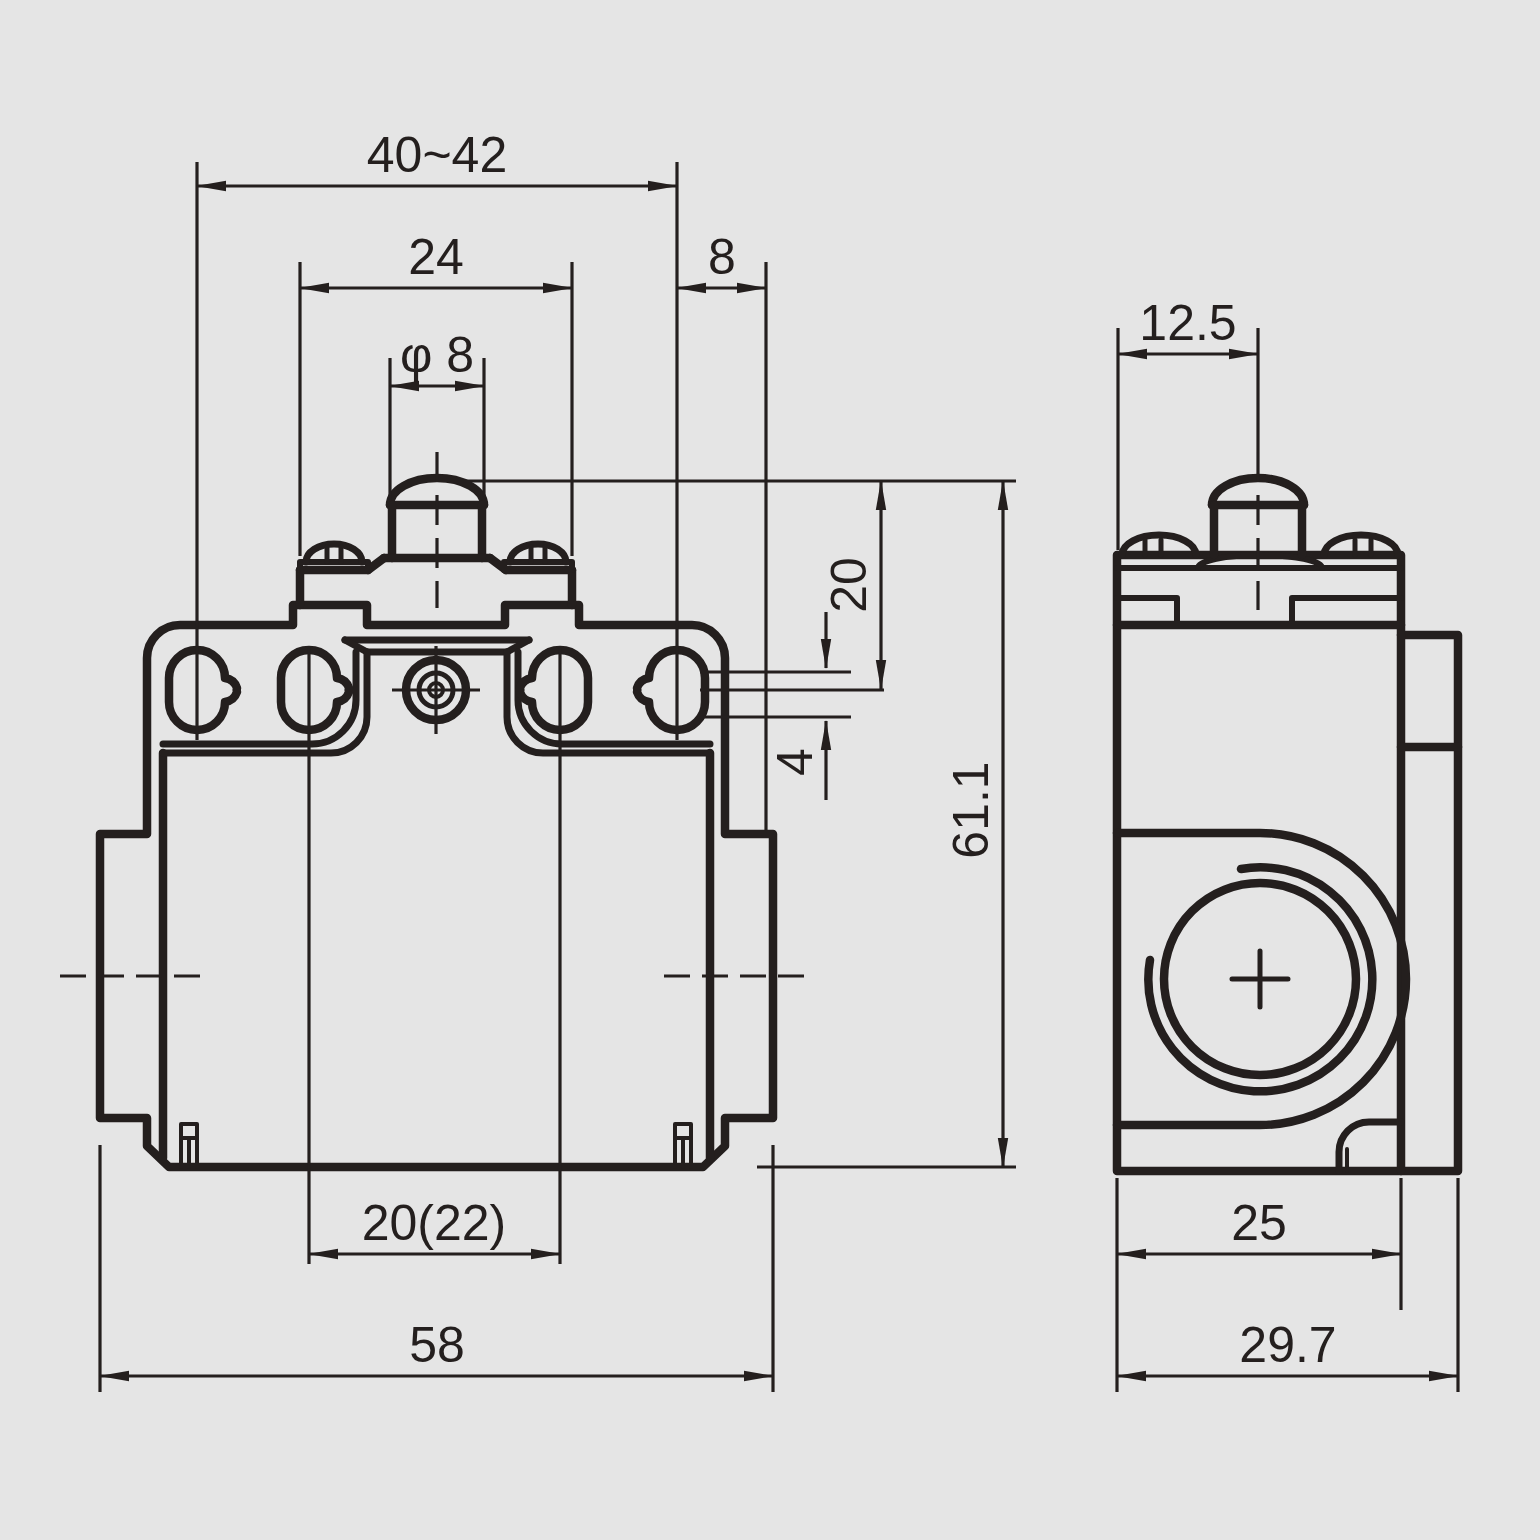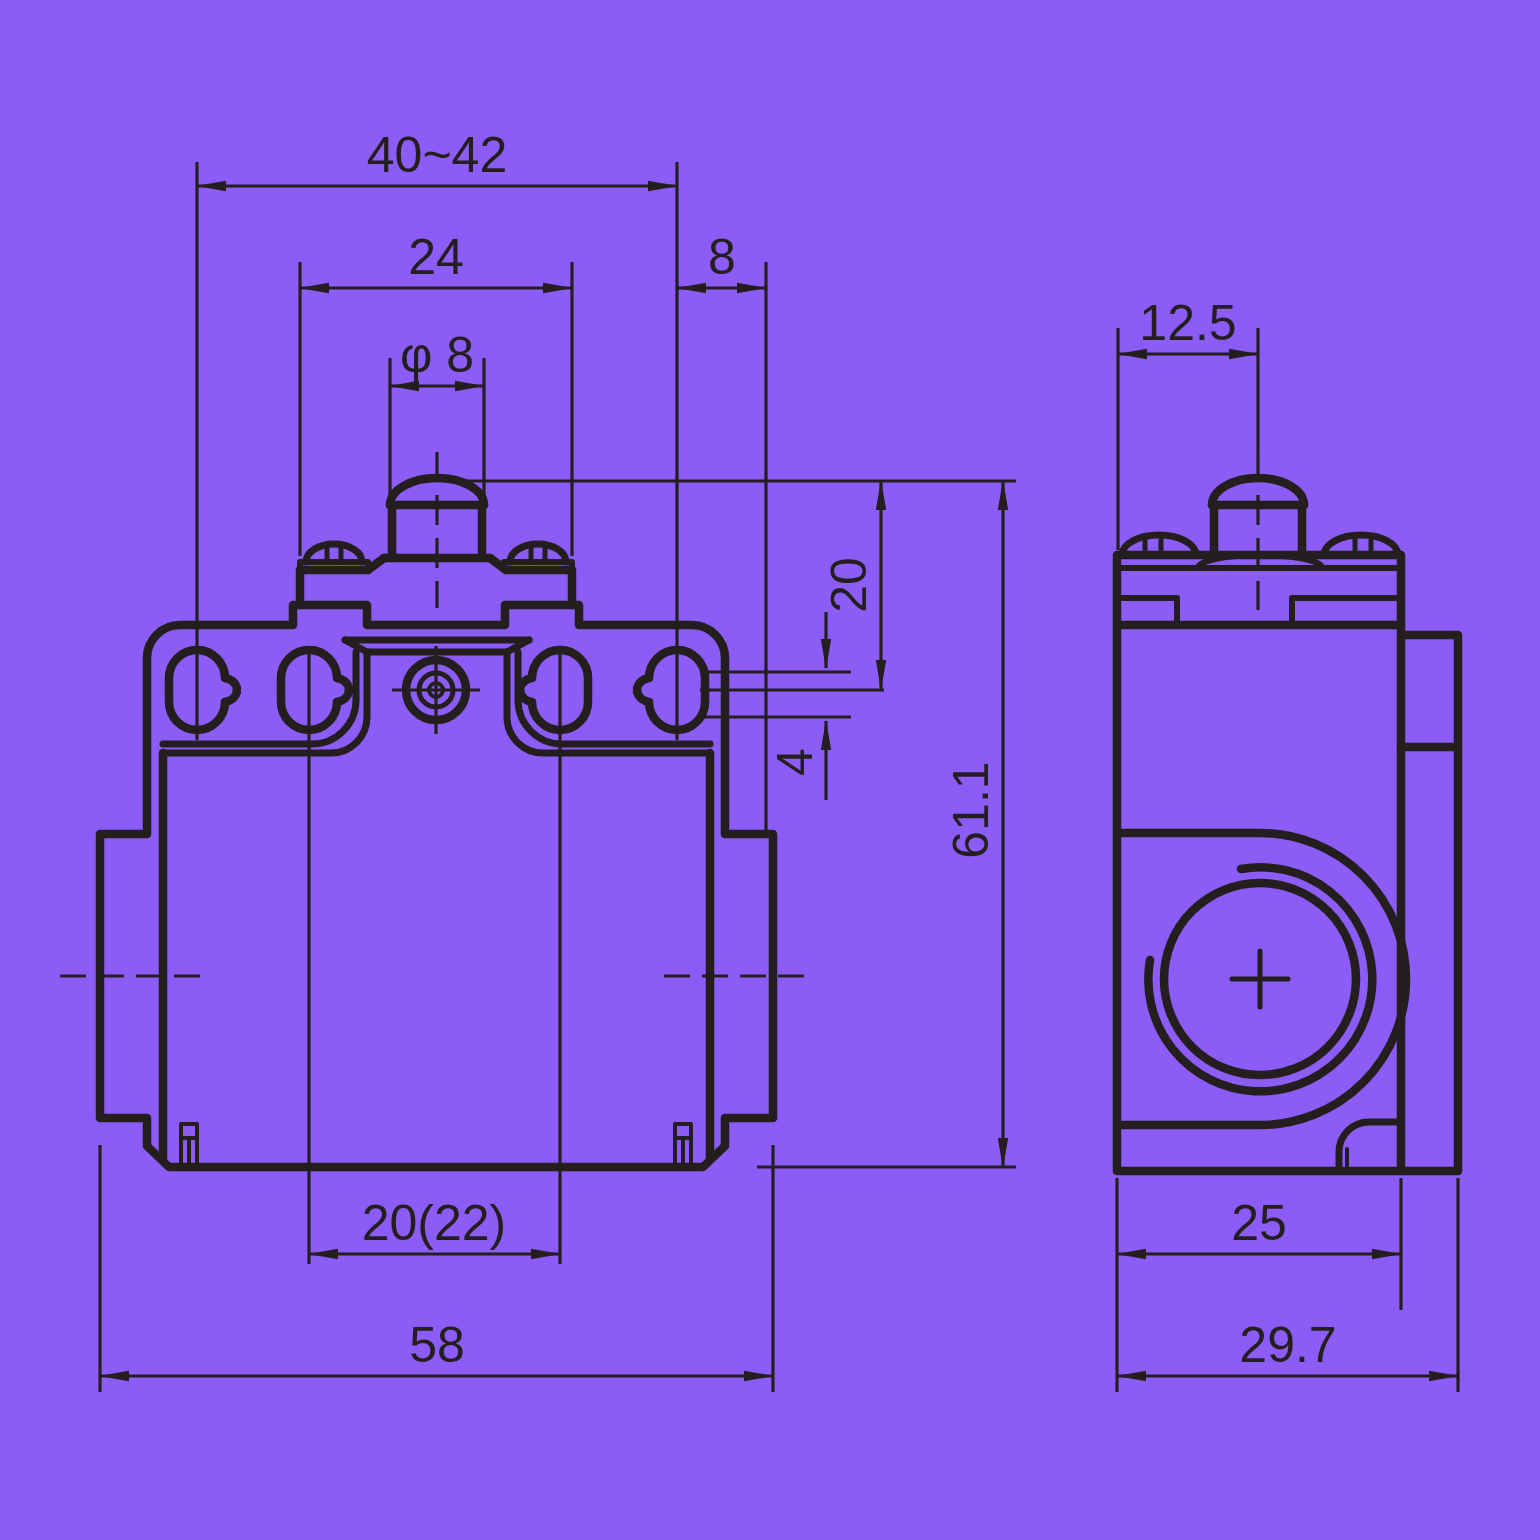--- a/index.html
+++ b/index.html
@@ -3,21 +3,21 @@
 <meta charset="utf-8">
 <style>
   html, body {
     margin: 0;
     padding: 0;
     background: #ffffff;
   }
   .canvas {
     width: 1540px;
     height: 1540px;
-    background: #8b5cf6;
+    background: #e5e5e5;
     position: relative;
   }
   svg { display: block; }
   .ln {
     stroke: #241f1e;
     fill: none;
     stroke-linecap: round;
     stroke-linejoin: round;
   }
   .s8 { stroke-width: 8.5; }

